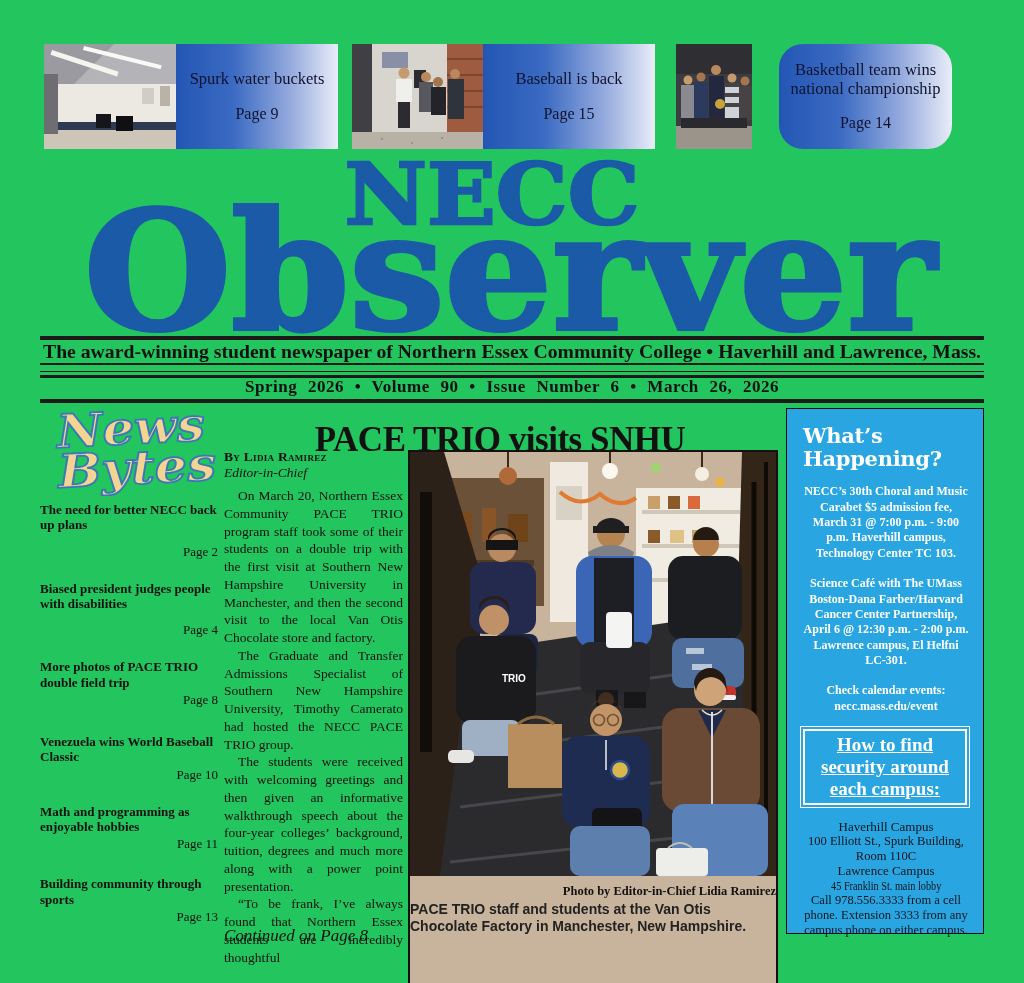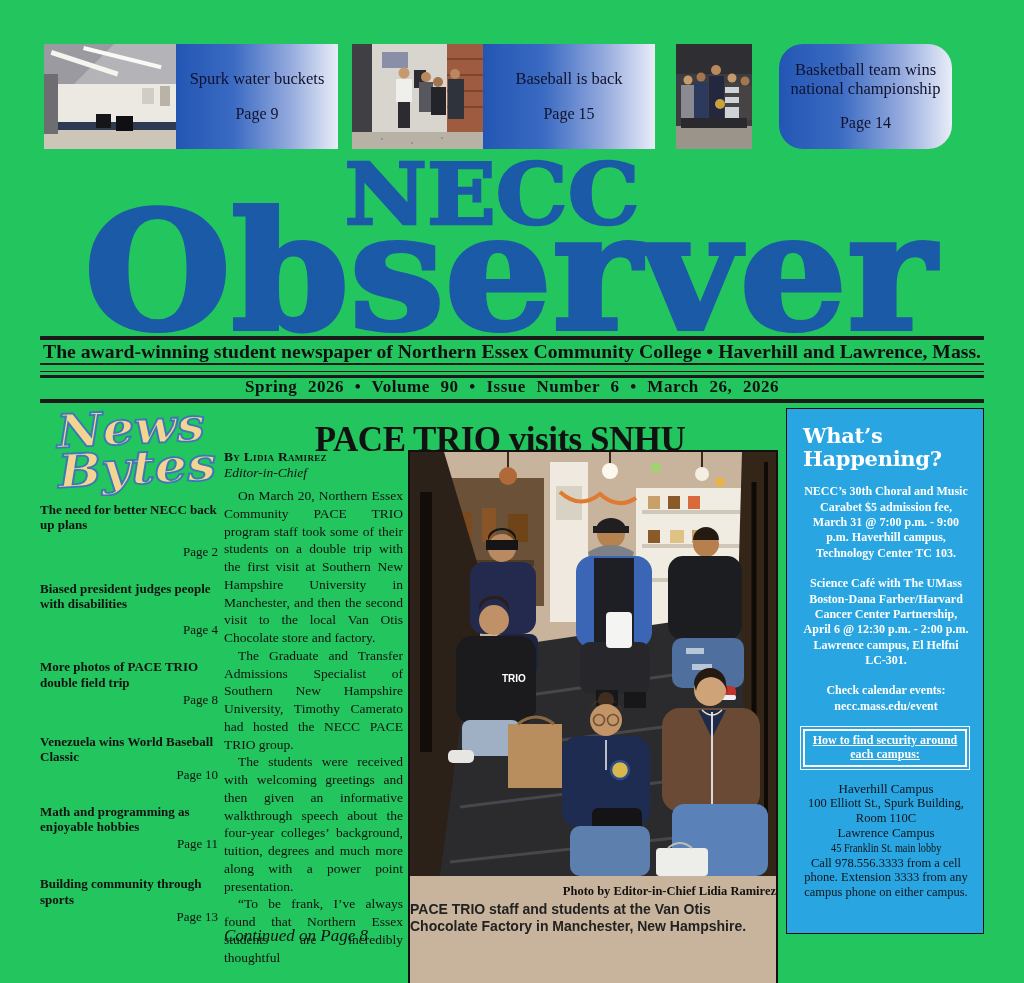--- a/index.html
+++ b/index.html
@@ -74,21 +74,21 @@
     position:absolute; left:786px; top:408px; width:198px; height:526px;
     background:#29a5e1; border:1.5px solid #111; padding:16px 14px 10px 16px;
     color:#ffffff;
   }
   #happening h2 { font-size:21px; line-height:1.08; letter-spacing:-.3px; margin-bottom:14px; font-family:"DejaVu Serif", serif; }
   .event { font-weight:bold; font-size:12px; line-height:1.28; margin-bottom:15px;text-align:center; }
   #security-box {
     border:2px solid #fff; outline:1px solid #fff; outline-offset:2px;
     margin:4px 2px 14px 0; padding:3px 4px; text-align:center;
   }
-  #security-box span { font-weight:bold; font-size:12px; text-decoration:underline; line-height:1.15; display:block; }
+  #security-box span { font-weight:bold; font-size:19px; text-decoration:underline; line-height:1.15; display:block; }
   #security-info { color:#10151c; text-align:center; font-size:12.5px; line-height:1.18; }
   #security-info .campus { font-weight:normal; font-size:13px; }
   #security-info .condensed { display:inline-block; transform:scaleX(.82); transform-origin:center; white-space:nowrap; }
 </style>
 </head>
 <body>
 
 <div id="page">
 
   <div class="teaser-photo" style="left:44px;width:132px;">

